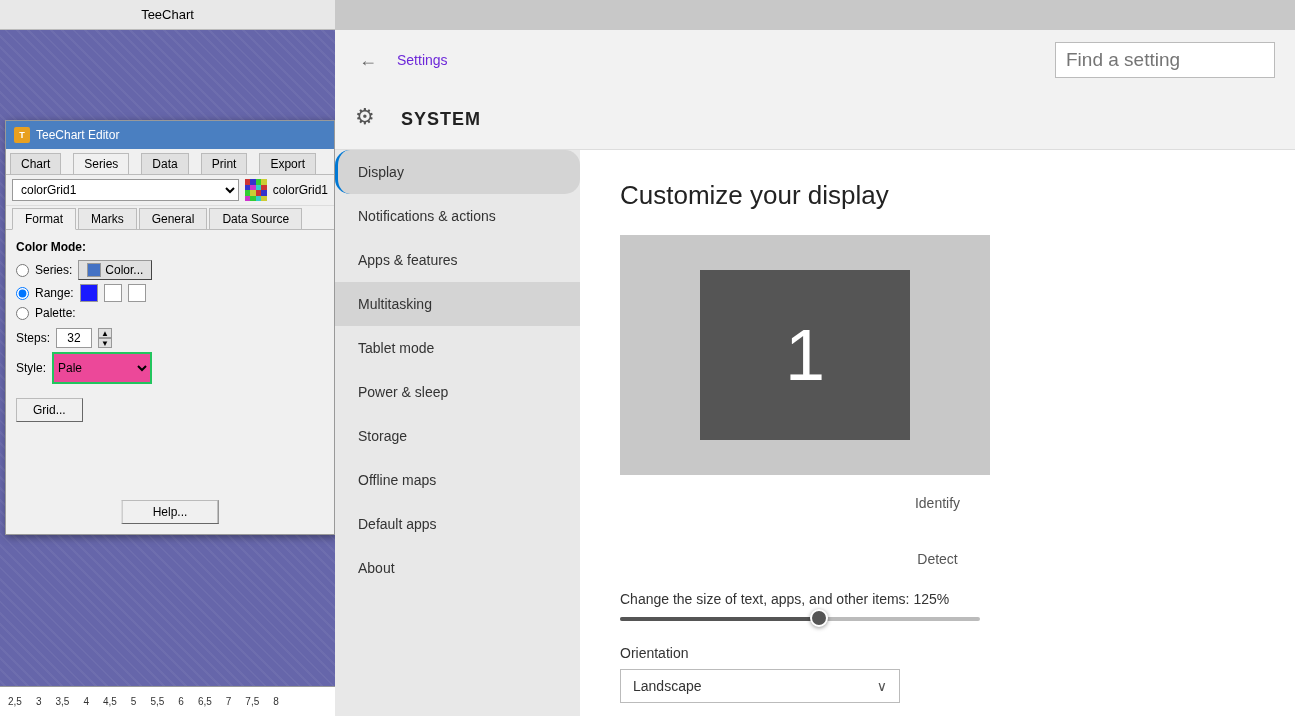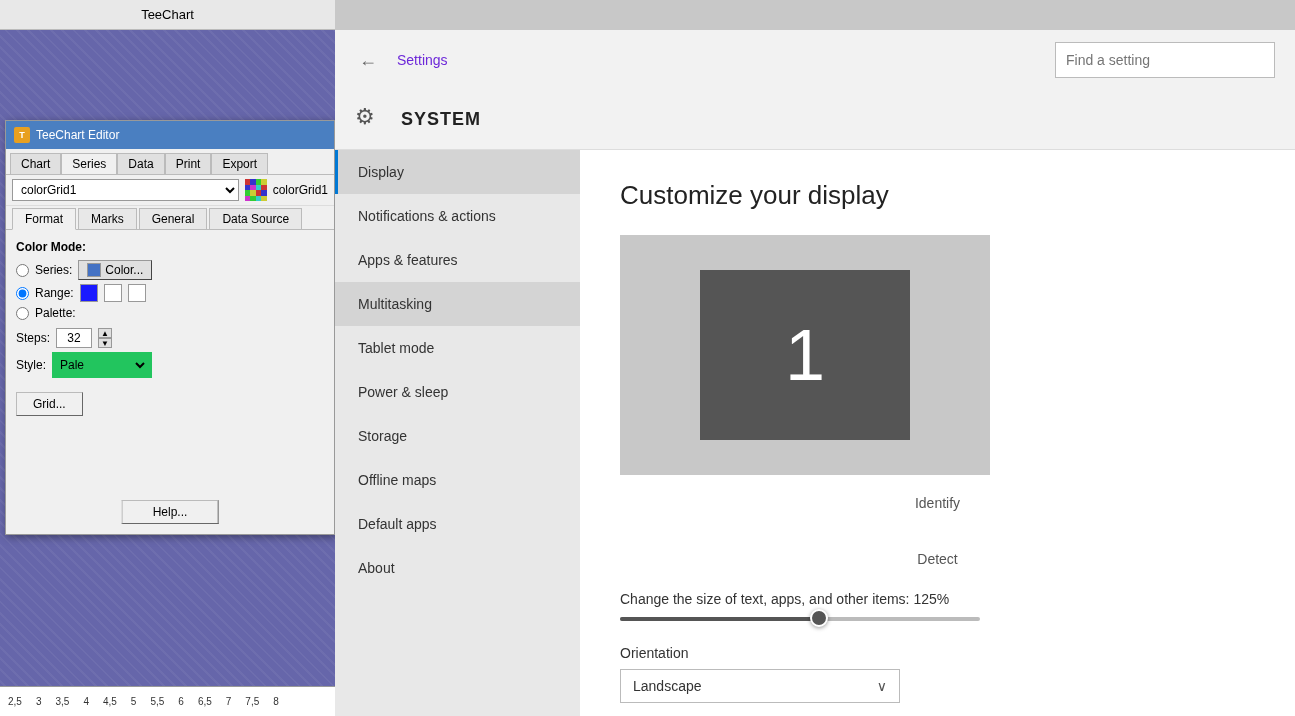--- a/index.html
+++ b/index.html
@@ -67,21 +67,21 @@
       border-radius: 2px;
       display: flex; align-items: center; justify-content: center;
       font-size: 9px; color: white; font-weight: bold;
     }
     .teechart-editor-tabs {
       display: flex;
       background: #f0f0f0;
       border-bottom: 1px solid #bbb;
       padding-top: 4px;
       padding-left: 4px;
-      gap: 0;
+      gap: 12px;
     }
     .teechart-tab {
       padding: 3px 10px;
       font-size: 12px;
       border: 1px solid #bbb;
       border-bottom: none;
       background: #e0e0e0;
       cursor: pointer;
       color: #000;
     }
@@ -207,24 +207,24 @@
     }
     .style-row {
       display: flex;
       align-items: center;
       gap: 6px;
       font-size: 12px;
       margin-bottom: 10px;
     }
     .style-dropdown {
       width: 100px;
-      height: 26px;
-      font-size: 12px;
-      border: 4px solid #22c55e;
-      background: #22c55e;
+      height: 32px;
+      font-size: 12px;
+      border: 2px solid #22c55e;
+      background: #ec4899;
     }
     .grid-btn {
       display: inline-block;
       background: #f0f0f0;
       border: 1px outset #bbb;
       padding: 4px 16px;
       font-size: 12px;
       cursor: pointer;
       margin-top: 4px;
     }
@@ -286,21 +286,21 @@
       font-size: 14px;
       color: #6d28d9;
     }
     .settings-search {
       margin-left: auto;
       border: 1px solid #bbb;
       background: white;
       height: 36px;
       width: 220px;
       padding: 0 10px;
-      font-size: 14px;
+      font-size: 19px;
       color: #666;
     }
 
     
     .system-header {
       height: 60px;
       background: #f2f2f2;
       display: flex;
       align-items: center;
       padding: 0 20px;
@@ -337,20 +337,21 @@
       padding: 14px 20px;
       font-size: 14px;
       color: #333;
       cursor: pointer;
       border-left: 3px solid transparent;
     }
     .nav-item.active {
       background: #d4d4d4;
       border-left: 3px solid #0078d4;
       font-weight: 500;
+      border-radius: 15px;
     }
 
     
     .settings-main {
       flex: 1;
       background: white;
       padding: 30px 40px;
       overflow-y: auto;
     }
     .settings-page-title {

